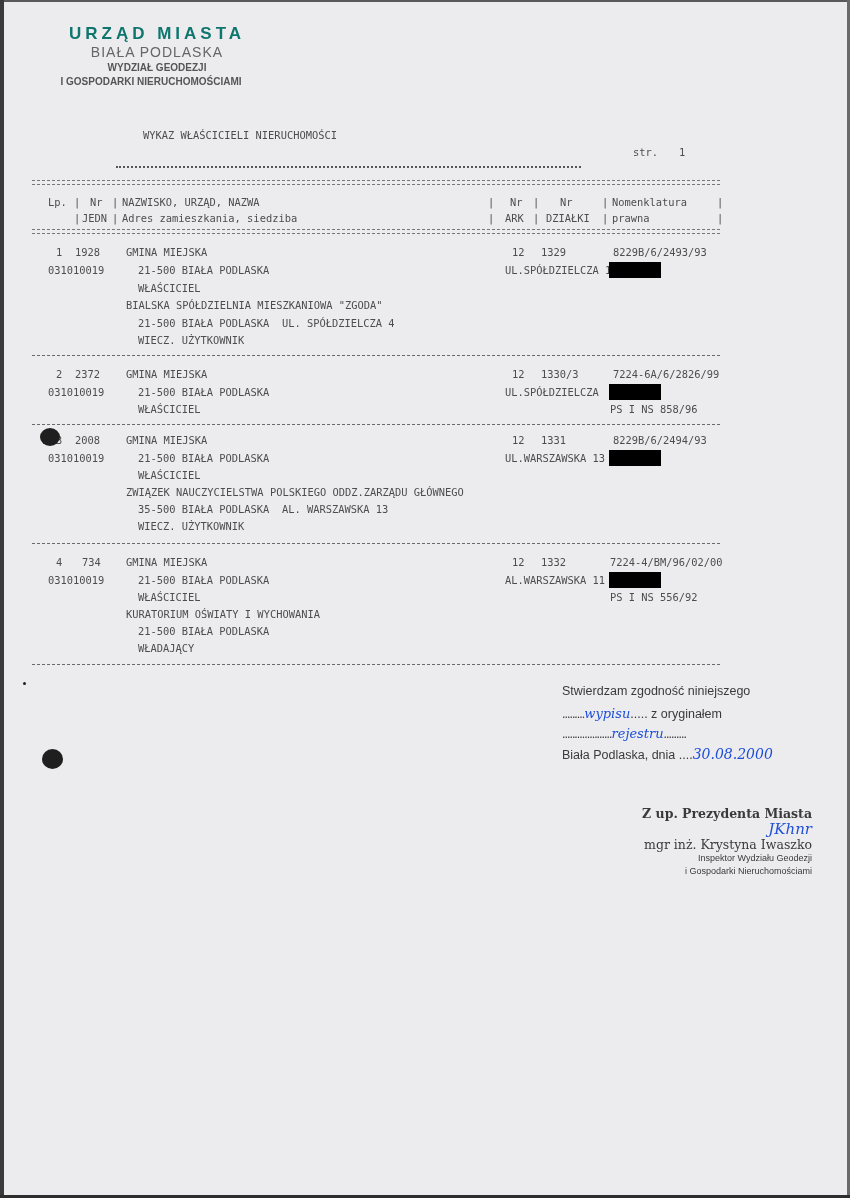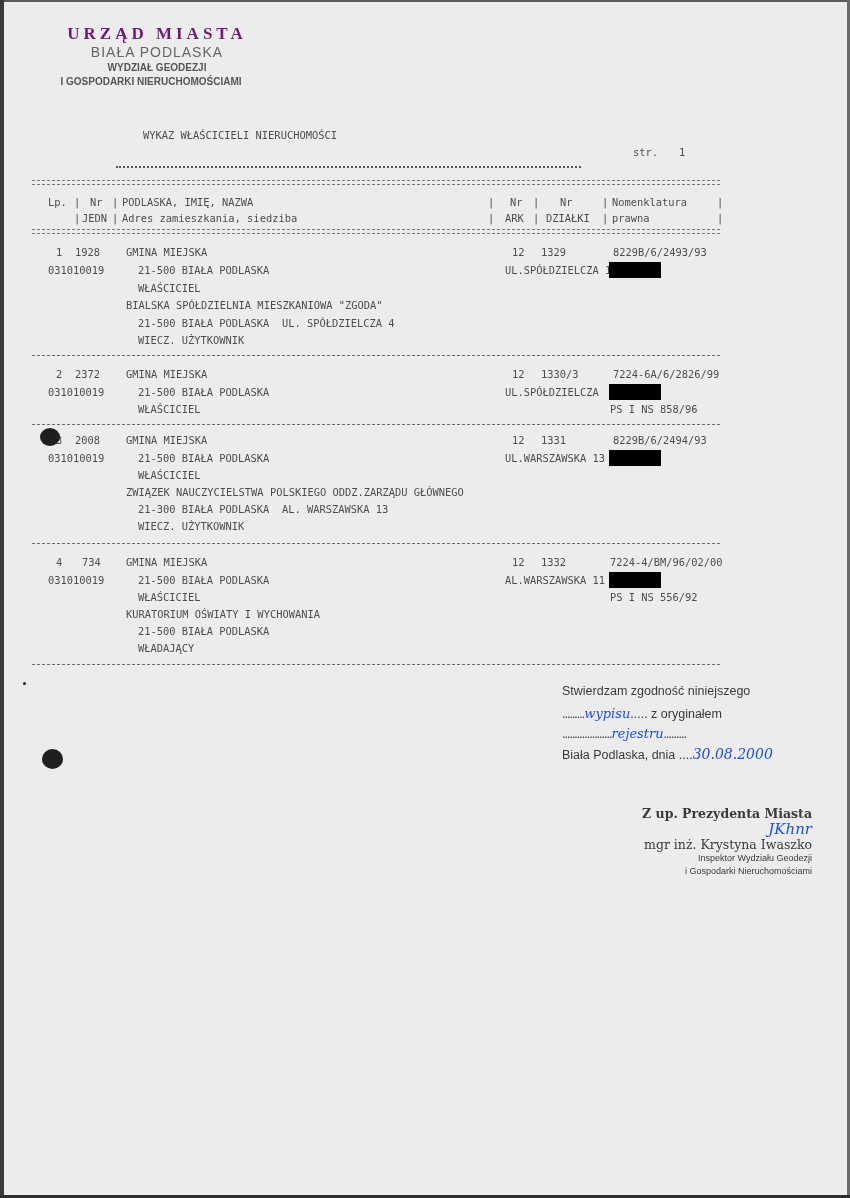--- a/index.html
+++ b/index.html
@@ -14,21 +14,21 @@
     .edge-bottom { position: absolute; left: 0; bottom: 0; width: 850px; height: 3px; background: #2e2e2e; }
     .edge-top { position: absolute; left: 0; top: 0; width: 850px; height: 2px; background: #5a5a5a; }
     .paper {
       position: absolute; left: 4px; top: 2px; width: 843px; height: 1193px;
       background: #ececef;
     }
     .abs { position: absolute; white-space: pre; }
 
     
     .stamp { position: absolute; left: 52px; top: 24px; width: 210px; text-align: center; color: #555; }
-    .stamp .l1 { font-family: Liberation Serif, serif; font-weight: bold; font-size: 17px; letter-spacing: 4px; line-height: 20px; color: #701a75; }
+    .stamp .l1 { font-family: Liberation Sans, sans-serif; font-weight: bold; font-size: 17px; letter-spacing: 4px; line-height: 20px; color: #0f766e; }
     .stamp .l2 { font-family: "Liberation Sans", sans-serif; font-size: 14px; letter-spacing: 1px; line-height: 16px; color: #666; }
     .stamp .l3 { font-family: "Liberation Sans", sans-serif; font-weight: bold; font-size: 10px; line-height: 15px; color: #555; }
     .stamp .l4 { font-family: "Liberation Sans", sans-serif; font-weight: bold; font-size: 10px; line-height: 14px; color: #555; margin-left: -12px; }
 
     .mono { font-family: "DejaVu Sans Mono", monospace; font-size: 10.4px; color: #4d4d4d; }
     .dash-rule { position: absolute; left: 32px; width: 688px; height: 0; border-top: 1px dashed #6a6a6a; }
     .dbl-rule { position: absolute; left: 32px; width: 688px; height: 3px; border-top: 1px dashed #777; border-bottom: 1px dashed #777; }
     .redact { position: absolute; background: #000; width: 52px; height: 16px; }
     .blot { position: absolute; border-radius: 50%; background: #1f1f1f; }
 
@@ -59,21 +59,21 @@
 <div class="abs mono" style="left:143px;top:129px;">WYKAZ WŁAŚCICIELI NIERUCHOMOŚCI</div>
 <div class="abs mono" style="left:633px;top:146px;">str.</div>
 <div class="abs mono" style="left:679px;top:146px;">1</div>
 <div class="abs" style="left:116px;top:166px;width:465px;border-top:2px dotted #555;"></div>
 
 <div class="dbl-rule" style="top:180px;"></div>
 <div class="abs mono" style="left:48px;top:196px;">Lp.</div>
 <div class="abs mono" style="left:74px;top:196px;">|</div>
 <div class="abs mono" style="left:90px;top:196px;">Nr</div>
 <div class="abs mono" style="left:112px;top:196px;">|</div>
-<div class="abs mono" style="left:122px;top:196px;">PODLASKA, IMIĘ, NAZWA</div>
+<div class="abs mono" style="left:122px;top:196px;">NAZWISKO, URZĄD, NAZWA</div>
 <div class="abs mono" style="left:74px;top:212px;">|</div>
 <div class="abs mono" style="left:82px;top:212px;">JEDN</div>
 <div class="abs mono" style="left:112px;top:212px;">|</div>
 <div class="abs mono" style="left:122px;top:212px;">Adres zamieszkania, siedziba</div>
 
 <div class="abs mono" style="left:488px;top:196px;">|</div>
 <div class="abs mono" style="left:510px;top:196px;">Nr</div>
 <div class="abs mono" style="left:533px;top:196px;">|</div>
 <div class="abs mono" style="left:560px;top:196px;">Nr</div>
 <div class="abs mono" style="left:602px;top:196px;">|</div>
@@ -124,21 +124,21 @@
 
 <div>
   <div class="abs mono" style="left:56px;top:434px;">3</div>
   <div class="blot" style="left:40px;top:428px;width:20px;height:18px;"></div>
   <div class="abs mono" style="left:75px;top:434px;">2008</div>
   <div class="abs mono" style="left:48px;top:452px;">031010019</div>
   <div class="abs mono" style="left:126px;top:434px;">GMINA MIEJSKA</div>
   <div class="abs mono" style="left:138px;top:452px;">21-500 BIAŁA PODLASKA</div>
   <div class="abs mono" style="left:138px;top:469px;">WŁAŚCICIEL</div>
   <div class="abs mono" style="left:126px;top:486px;">ZWIĄZEK NAUCZYCIELSTWA POLSKIEGO ODDZ.ZARZĄDU GŁÓWNEGO</div>
-  <div class="abs mono" style="left:138px;top:503px;">21-300 BIAŁA PODLASKA  AL. WARSZAWSKA 13</div>
+  <div class="abs mono" style="left:138px;top:503px;">35-500 BIAŁA PODLASKA  AL. WARSZAWSKA 13</div>
   <div class="abs mono" style="left:138px;top:520px;">WIECZ. UŻYTKOWNIK</div>
   <div class="abs mono" style="left:512px;top:434px;">12</div>
   <div class="abs mono" style="left:541px;top:434px;">1331</div>
   <div class="abs mono" style="left:505px;top:452px;">UL.WARSZAWSKA 13</div>
   <div class="abs mono" style="left:613px;top:434px;">8229B/6/2494/93</div>
   <div class="redact" style="left:609px;top:450px;"></div>
 </div>
 <div class="dash-rule" style="top:543px;"></div>
 
 <div>

